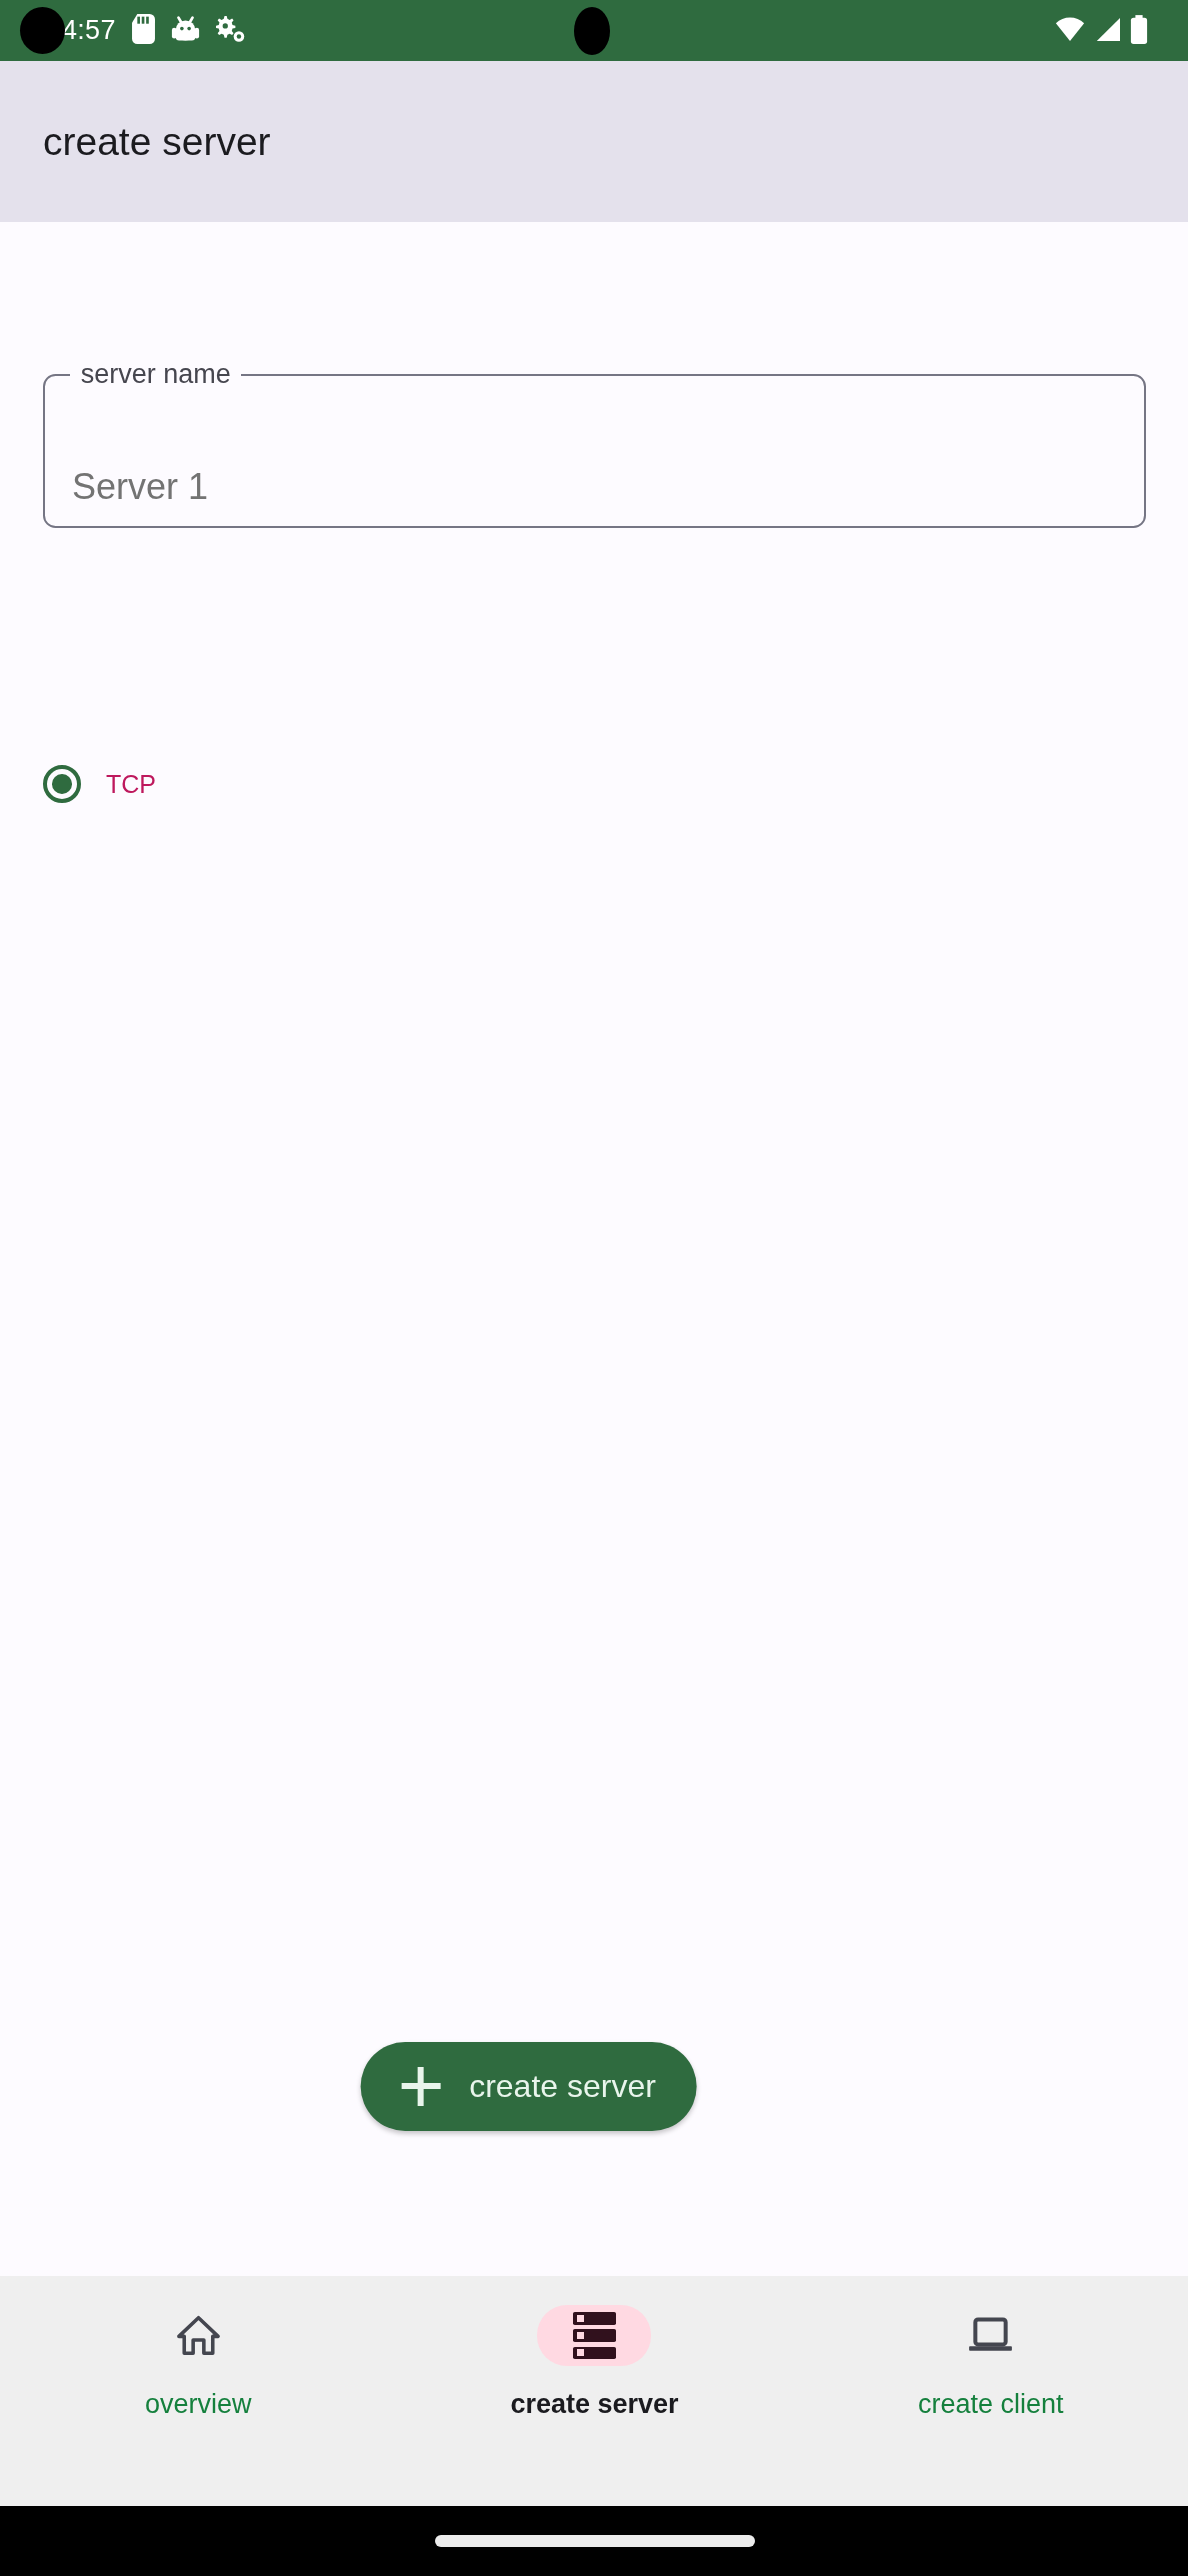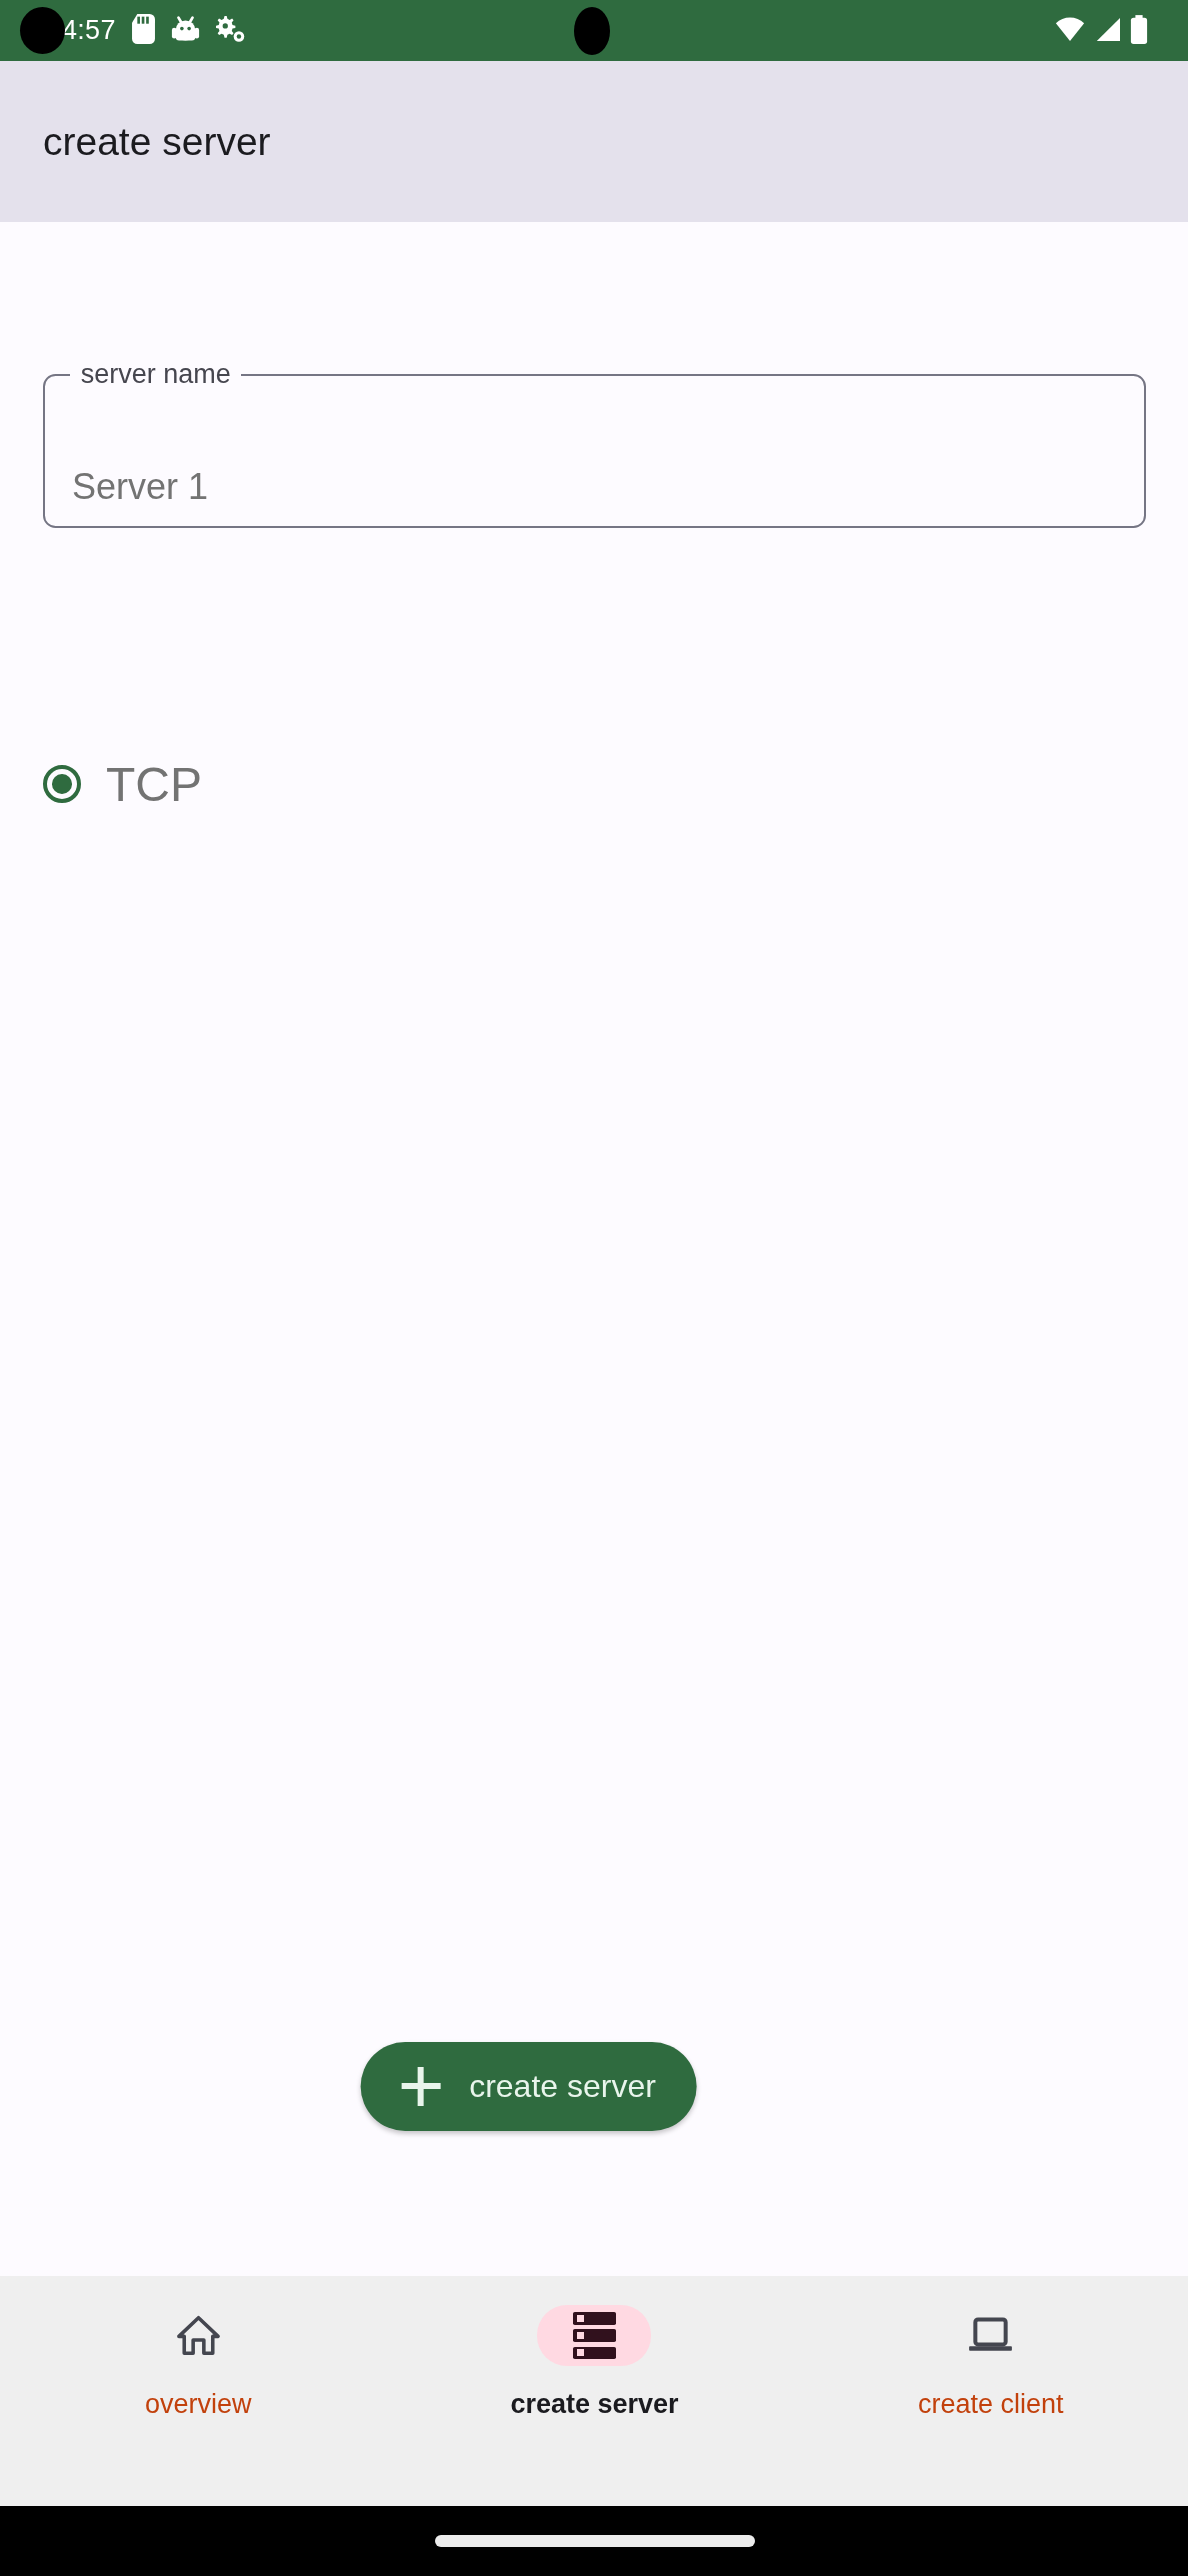--- a/index.html
+++ b/index.html
@@ -118,22 +118,22 @@
     display: flex; align-items: center; justify-content: center;
     flex: 0 0 auto;
   }
   .radio-outer.checked { border-color: #2F6B3F; }
   .radio-dot {
     width: 19.7px; height: 19.7px;
     border-radius: 50%;
     background: #2F6B3F;
   }
   .radio-label {
-    font-size: 48px;
-    color: #737373;
+    font-size: 25px;
+    color: #be185d;
   }
 
   
   .fab {
     position: absolute;
     left: 50%; transform: translateX(-50%);
     top: 1820px;
     height: 89px;
     min-width: 252px;
     background: #2F6B3F;
@@ -178,21 +178,21 @@
   }
   .nav-icon-wrap {
     width: 114px; height: 61px;
     border-radius: 30px;
     display: flex; align-items: center; justify-content: center;
   }
   .nav-item.active .nav-icon-wrap { background: #FFD9E2; }
   .nav-label {
     margin-top: 23px;
     font-size: 27px;
-    color: #c2410c;
+    color: #15803d;
   }
   .nav-item.active .nav-label {
     color: #1B1B1F;
     font-weight: bold;
   }
 
   
   .icon-home { width: 45px; height: 41px; }
   
   .icon-server { width: 43px; height: 47px; display: flex; flex-direction: column; justify-content: space-between; }

